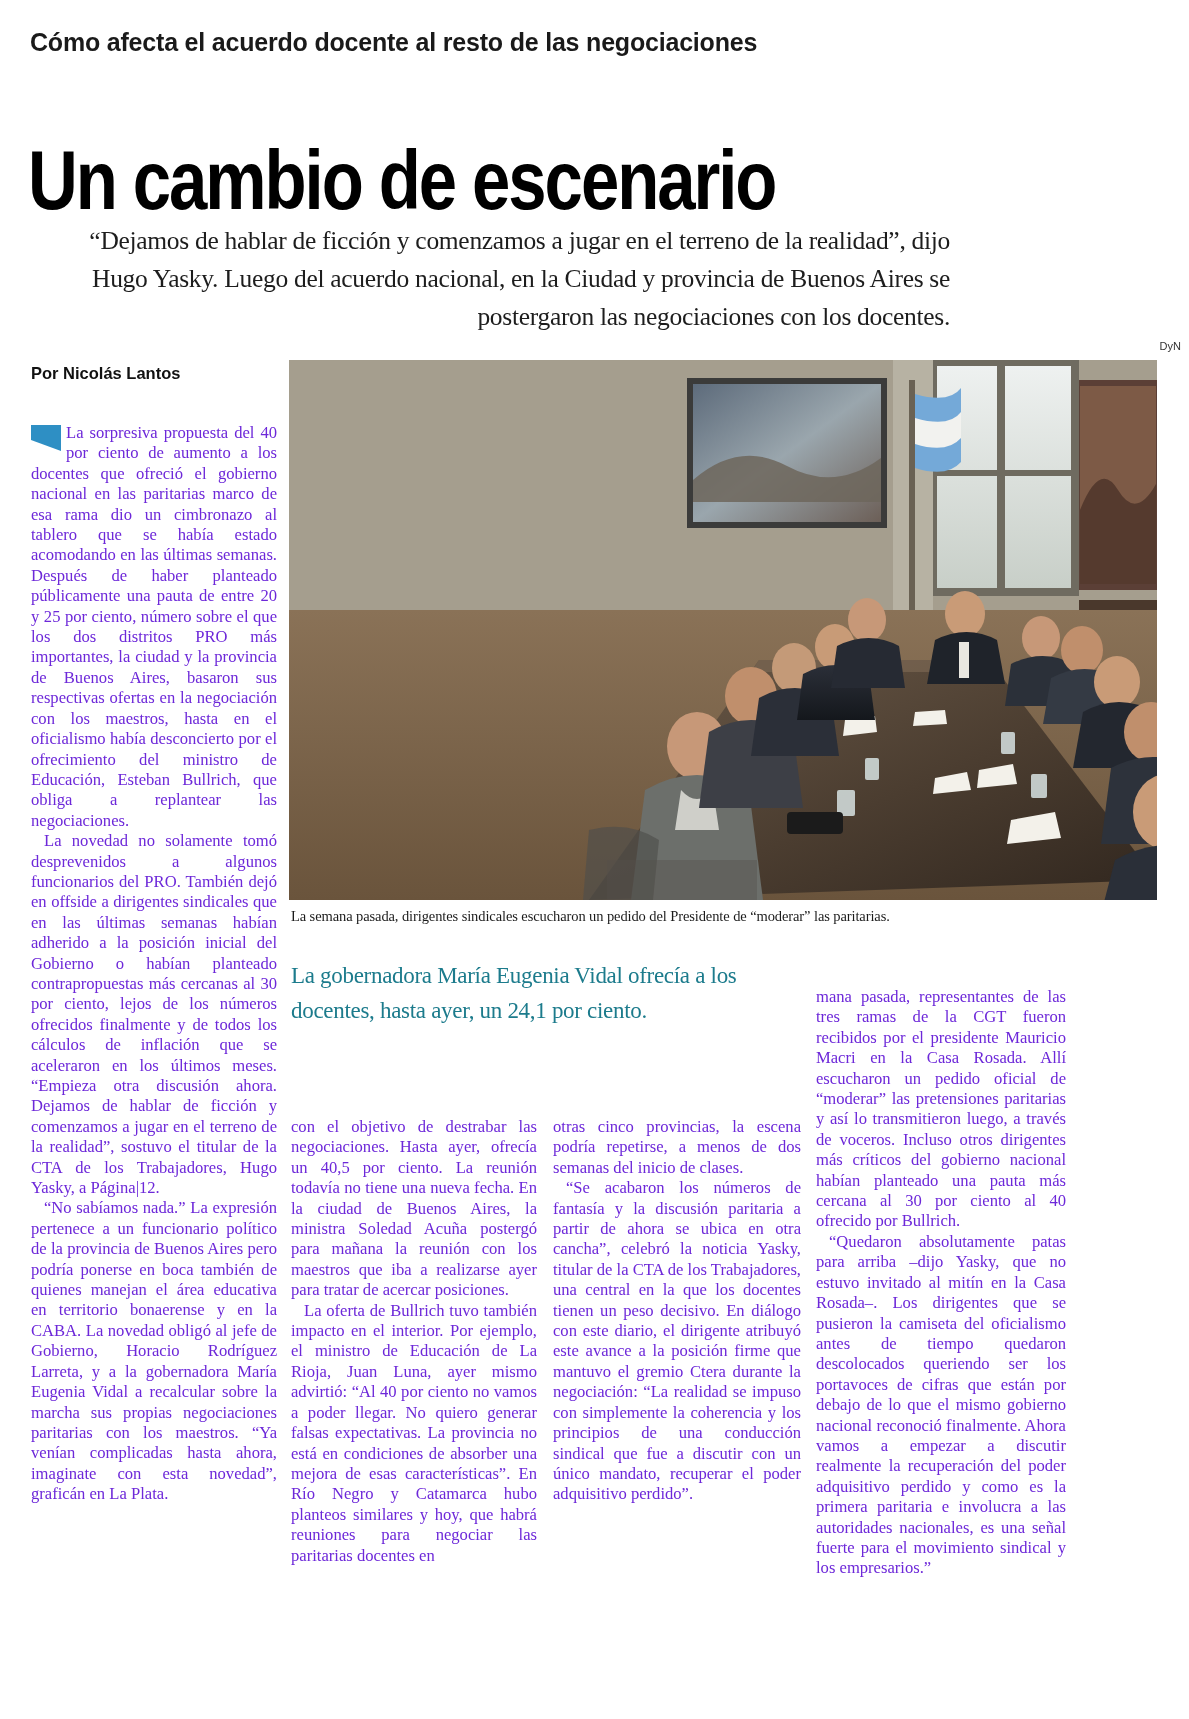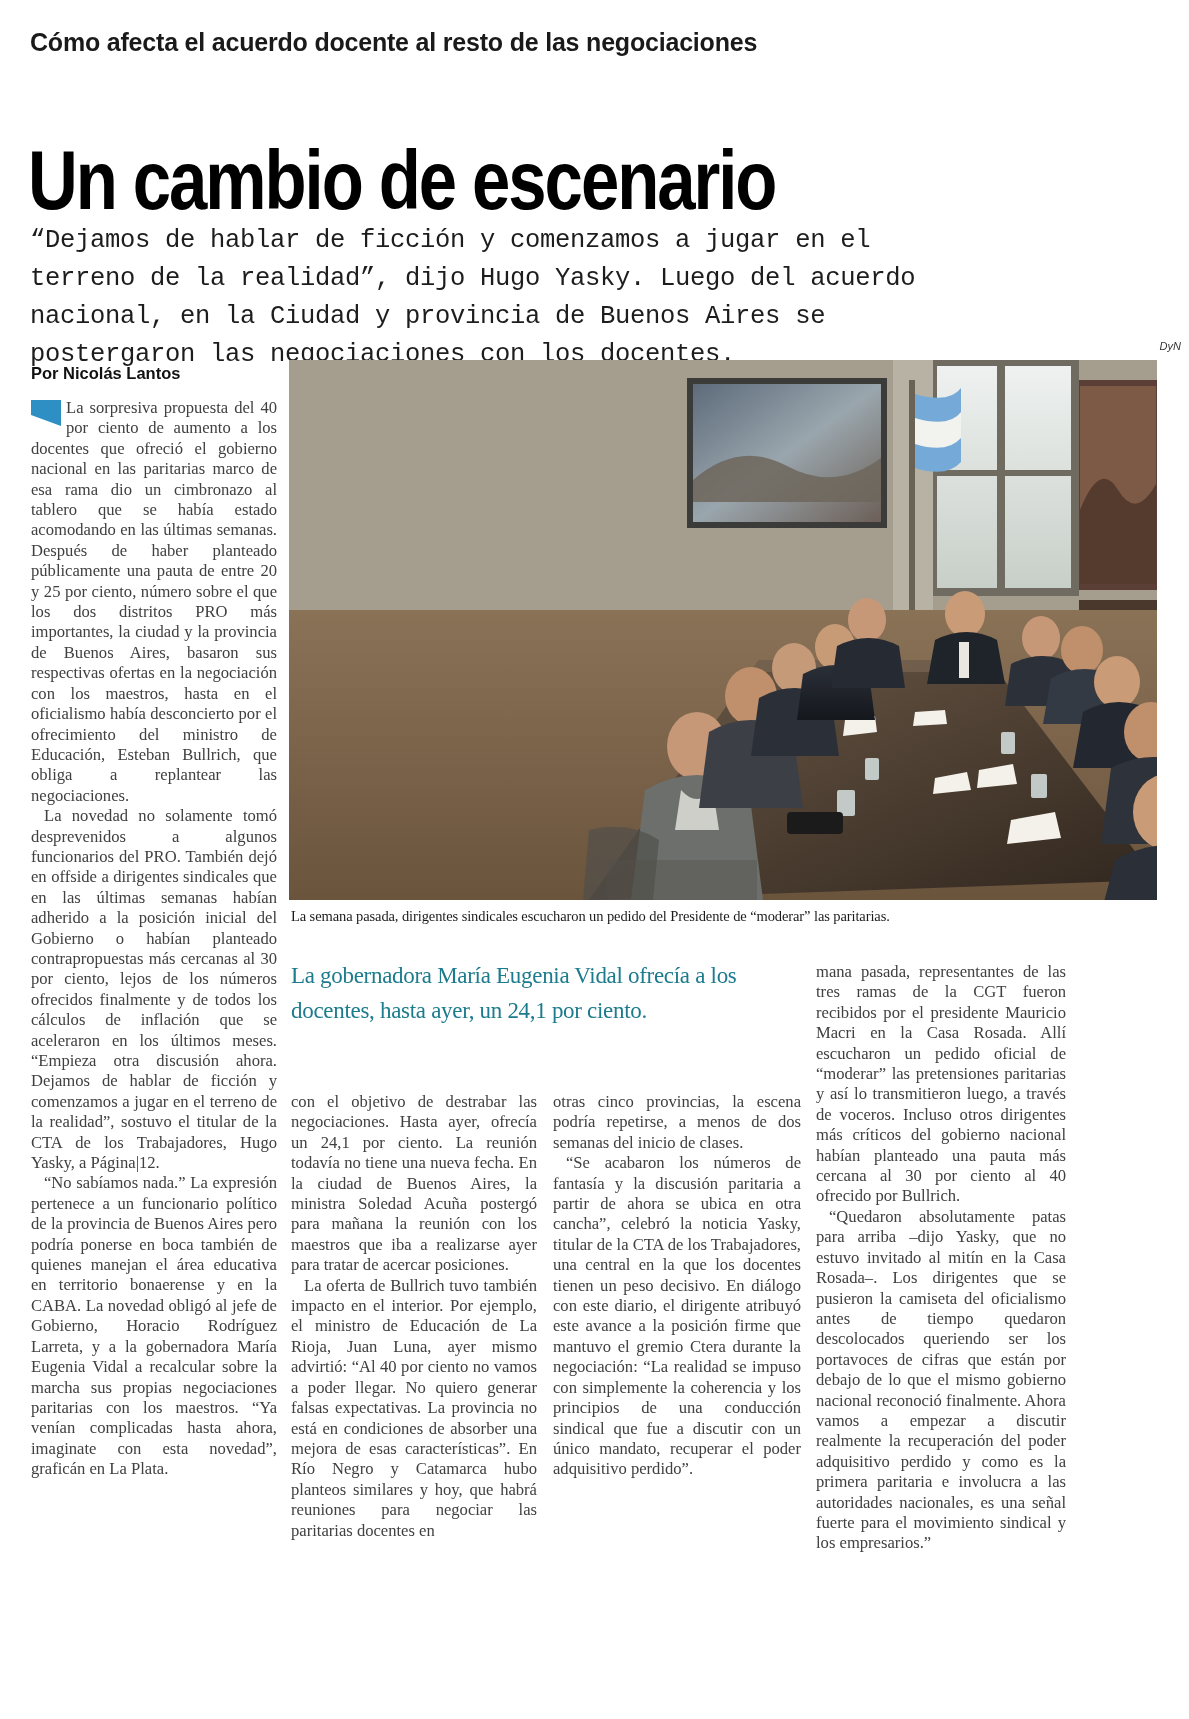--- a/index.html
+++ b/index.html
@@ -46,46 +46,46 @@
     letter-spacing: -2.5px;
     color: #000;
     transform: scaleX(0.82);
     transform-origin: left top;
   }
   .standfirst {
     position: absolute;
     left: 30px;
     top: 222px;
     width: 920px;
-    font-family: Liberation Mono, monospace;
+    font-family: Liberation Serif, serif;
     font-size: 25.5px;
     line-height: 38px;
     color: #1d1d1d;
     letter-spacing: -0.3px;
+    text-align: right;
   }
 
   .byline {
     position: absolute;
     left: 31px;
     top: 364px;
     font-family: Liberation Sans, sans-serif;
     font-weight: bold;
     font-size: 16.5px;
     color: #111;
   }
 
   
   .photo-credit {
     position: absolute;
     right: 32px;
     top: 340px;
     font-family: "Liberation Sans", sans-serif;
     font-size: 11px;
     color: #333;
-    font-style: italic;
   }
   .photo {
     position: absolute;
     left: 289px;
     top: 360px;
     width: 868px;
     height: 540px;
     overflow: hidden;
     background: #6d6a60;
   }
@@ -113,23 +113,24 @@
     color: #1c7b8c;
     letter-spacing: -0.3px;
   }
 
   
   .col {
     position: absolute;
     font-size: 16.6px;
     line-height: 20.4px;
     text-align: justify;
-    color: #404040;
+    color: #6d28d9;
     font-family: "Liberation Serif", serif;
     hyphens: auto;
+    margin-top: 25px;
     -webkit-hyphens: auto;
   }
   .col p {
     margin: 0;
     text-indent: 13px;
   }
   .col p.first {
     text-indent: 0;
   }
   .col1 { left: 31px;  top: 398px; width: 246px; }
@@ -307,21 +308,21 @@
 
   <div class="col col1">
     <p class="first">
       <span class="marker"></span><span>La sorpresiva propuesta del 40 por ciento de aumento a los docentes que ofreció el gobierno nacional en las paritarias marco de esa rama dio un cimbronazo al tablero que se había estado acomodando en las últimas semanas. Después de haber planteado públicamente una pauta de entre 20 y 25 por ciento, número sobre el que los dos distritos PRO más importantes, la ciudad y la provincia de Buenos Aires, basaron sus respectivas ofertas en la negociación con los maestros, hasta en el oficialismo había desconcierto por el ofrecimiento del ministro de Educación, Esteban Bullrich, que obliga a replantear las negociaciones.</span>
     </p>
     <p><span>La novedad no solamente tomó desprevenidos a algunos funcionarios del PRO. También dejó en offside a dirigentes sindicales que en las últimas semanas habían adherido a la posición inicial del Gobierno o habían planteado contrapropuestas más cercanas al 30 por ciento, lejos de los números ofrecidos finalmente y de todos los cálculos de inflación que se aceleraron en los últimos meses. “Empieza otra discusión ahora. Dejamos de hablar de ficción y comenzamos a jugar en el terreno de la realidad”, sostuvo el titular de la CTA de los Trabajadores, Hugo Yasky, a Página|12.</span></p>
     <p><span>“No sabíamos nada.” La expresión pertenece a un funcionario político de la provincia de Buenos Aires pero podría ponerse en boca también de quienes manejan el área educativa en territorio bonaerense y en la CABA. La novedad obligó al jefe de Gobierno, Horacio Rodríguez Larreta, y a la gobernadora María Eugenia Vidal a recalcular sobre la marcha sus propias negociaciones paritarias con los maestros. “Ya venían complicadas hasta ahora, imaginate con esta novedad”, graficán en La Plata.</span></p>
   </div>
 
   <div class="col col2">
-    <p class="first"><span>con el objetivo de destrabar las negociaciones. Hasta ayer, ofrecía un 24,1 por ciento. La reunión todavía no tiene una nueva fecha. En la ciudad de Buenos Aires, la ministra Soledad Acuña postergó para mañana la reunión con los maestros que iba a realizarse ayer para tratar de acercar posiciones.</span></p>
+    <p class="first"><span>con el objetivo de destrabar las negociaciones. Hasta ayer, ofrecía un 40,5 por ciento. La reunión todavía no tiene una nueva fecha. En la ciudad de Buenos Aires, la ministra Soledad Acuña postergó para mañana la reunión con los maestros que iba a realizarse ayer para tratar de acercar posiciones.</span></p>
     <p><span>La oferta de Bullrich tuvo también impacto en el interior. Por ejemplo, el ministro de Educación de La Rioja, Juan Luna, ayer mismo advirtió: “Al 40 por ciento no vamos a poder llegar. No quiero generar falsas expectativas. La provincia no está en condiciones de absorber una mejora de esas características”. En Río Negro y Catamarca hubo planteos similares y hoy, que habrá reuniones para negociar las paritarias docentes en</span></p>
   </div>
 
   <div class="col col3">
     <p class="first"><span>otras cinco provincias, la escena podría repetirse, a menos de dos semanas del inicio de clases.</span></p>
     <p><span>“Se acabaron los números de fantasía y la discusión paritaria a partir de ahora se ubica en otra cancha”, celebró la noticia Yasky, titular de la CTA de los Trabajadores, una central en la que los docentes tienen un peso decisivo. En diálogo con este diario, el dirigente atribuyó este avance a la posición firme que mantuvo el gremio Ctera durante la negociación: “La realidad se impuso con simplemente la coherencia y los principios de una conducción sindical que fue a discutir con un único mandato, recuperar el poder adquisitivo perdido”.</span></p>
   </div>
 
   <div class="col col4">
     <p class="first"><span>mana pasada, representantes de las tres ramas de la CGT fueron recibidos por el presidente Mauricio Macri en la Casa Rosada. Allí escucharon un pedido oficial de “moderar” las pretensiones paritarias y así lo transmitieron luego, a través de voceros. Incluso otros dirigentes más críticos del gobierno nacional habían planteado una pauta más cercana al 30 por ciento al 40 ofrecido por Bullrich.</span></p>

